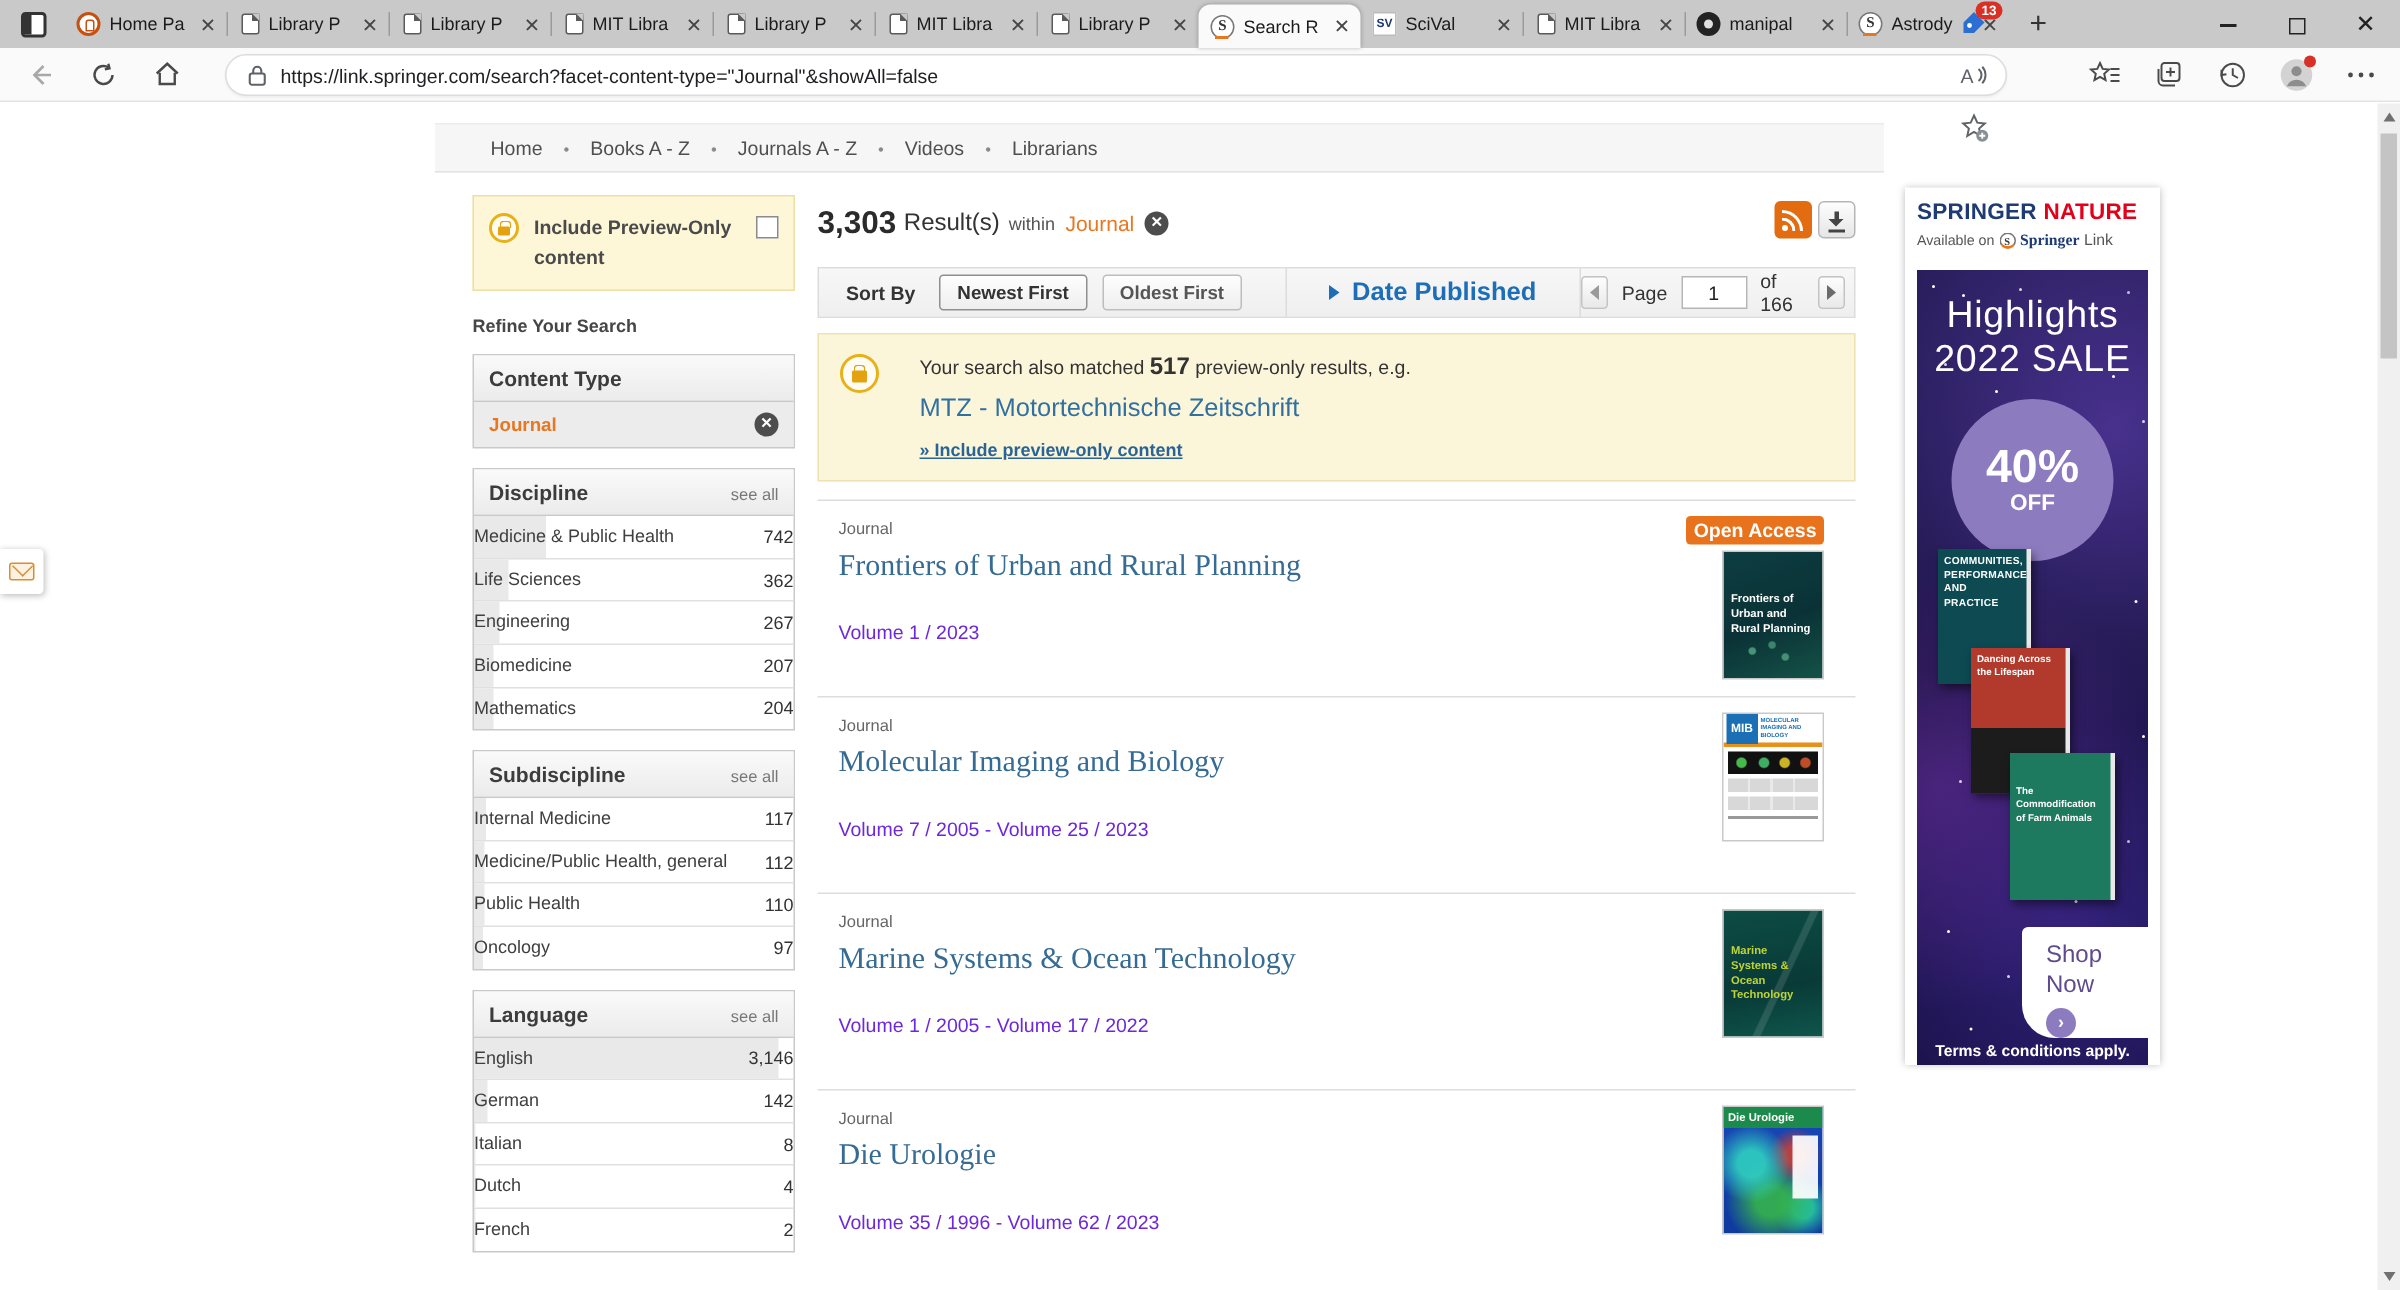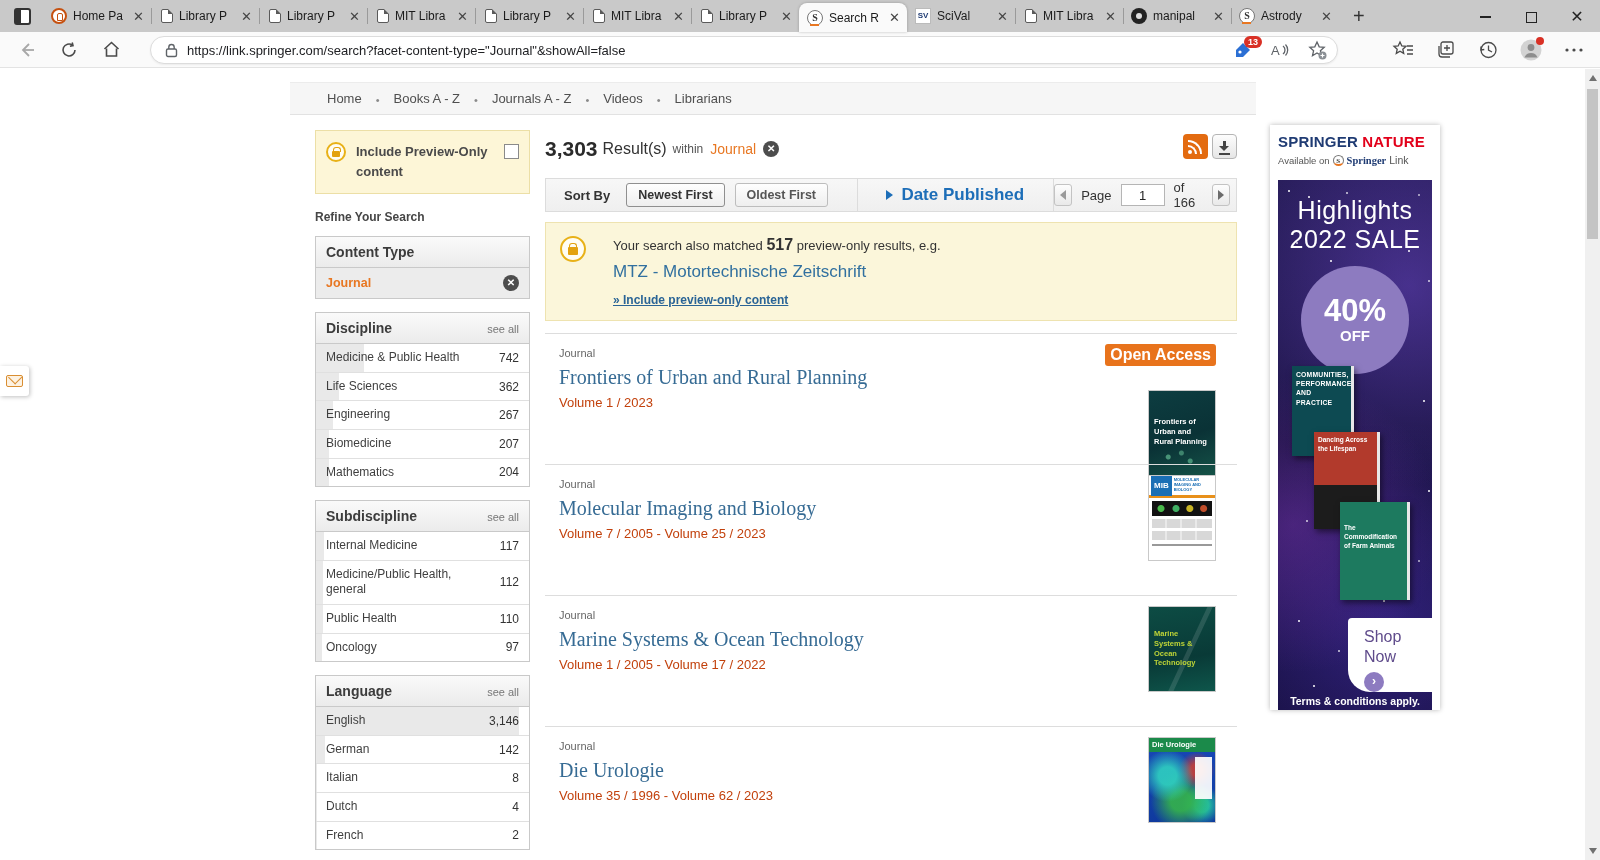--- a/index.html
+++ b/index.html
@@ -35,21 +35,21 @@
   .win-min::after { content:''; display:inline-block; width:11px; height:1.5px; background:#222; vertical-align:middle; }
   .win-restore::after { content:''; display:inline-block; width:9px; height:9px; border:1.2px solid #222; vertical-align:middle; }
   .win-close { font-size:16px; }
 
   .toolbar { position:absolute; left:0; top:32px; width:1600px; height:36px; background:#fafafa;
     display:flex; align-items:center; border-bottom:1px solid #e3e3e3; }
   .tb-btn { width:34px; height:28px; display:flex; align-items:center; justify-content:center; }
   .addr { position:absolute; left:150px; top:4px; width:1188px; height:28px; background:#fff;
     border:1px solid #dcdcdc; border-radius:15px; display:flex; align-items:center; padding:0 10px 0 14px; box-shadow:0 1px 2px rgba(0,0,0,.06); }
   .url { font-size:13px; color:#202124; margin-left:9px; flex:1; white-space:nowrap; overflow:hidden; }
-  .addr-icons { display:flex; align-items:center; gap:16px; }
+  .addr-icons { display:flex; align-items:center; gap:16px;flex-direction:column; }
   .coupon-wrap { position:relative; }
   .badge13 { position:absolute; right:-9px; top:-4px; background:#d93025; color:#fff; font-size:9px; font-weight:bold;
     border-radius:8px; padding:1px 4px; }
   .tb-right { position:absolute; right:16px; top:4px; display:flex; align-items:center; gap:22px; height:28px; }
   .avatar-wrap { position:relative; width:22px; height:22px; }
   .avatar-dot { position:absolute; right:-2px; top:-2px; width:8px; height:8px; border-radius:50%; background:#d93025; }
 
   
   .scrollbar { position:absolute; right:0; top:69px; width:15px; height:791px; background:#f0f0f0; }
   .sb-thumb { position:absolute; left:2px; right:2px; top:20px; height:150px; background:#c4c4c4; }
@@ -72,21 +72,21 @@
   .mini-lock::before { content:''; position:absolute; left:1px; top:-4px; width:6px; height:4px;
     border:1.5px solid #e3a20f; border-bottom:none; border-radius:3px 3px 0 0; }
   .preview-label { font-size:13px; color:#4a4a4a; font-weight:bold; line-height:1.55; margin:0 6px 0 10px; flex:1; }
   .checkbox { width:15px; height:15px; border:1px solid #8a8a8a; background:#fff; flex:0 0 15px; margin-top:2px; }
   .refine-title { font-size:12px; font-weight:bold; color:#464646; margin:16px 0 12px; }
   .facet-box { border:1px solid #c9c9c9; margin-bottom:13px; background:#fff; }
   .facet-head { background:linear-gradient(#fafafa,#ebebeb); border-bottom:1px solid #c9c9c9;
     padding:7px 10px; display:flex; justify-content:space-between; align-items:baseline; }
   .facet-title { font-size:14px; font-weight:bold; color:#3c3c3c; }
   .see-all { font-size:11px; color:#777; }
-  .facet-row { position:relative; border-bottom:1px solid #e0e0e0; padding:6px 10px; font-size:12px; color:#3f3f3f;
+  .facet-row { position:relative; border-bottom:1px solid #e0e0e0; padding:6px 0; font-size:12px; color:#3f3f3f;
     display:flex; justify-content:space-between; align-items:center; gap:6px; min-height:25px; }
   .facet-row:last-child { border-bottom:none; }
   .facet-bar { position:absolute; left:0; top:0; bottom:0; background:#e9e9e9; }
   .facet-label { position:relative; z-index:1; line-height:1.3; }
   .facet-count { position:relative; z-index:1; color:#333; }
   .ct-row { background:#ececec; border-bottom:none; padding:7px 10px; display:flex; justify-content:space-between; align-items:center; }
   .ct-value { color:#e87722; font-weight:bold; font-size:12.5px; }
   .x-circle { width:16px; height:16px; border-radius:50%; background:#4d4d4d; color:#fff; font-size:10px;
     font-weight:bold; text-align:center; line-height:16px; }
 
@@ -134,24 +134,24 @@
   .notice-body { margin-left:27px; }
   .notice-l1 { font-size:13px; color:#333; }
   .notice-l1 b { font-size:16px; }
   .notice-l2 { font-size:17px; color:#31709f; margin-top:8px; }
   .notice-l3 { font-size:12px; font-weight:bold; color:#2a6496; text-decoration:underline; margin-top:11px; }
 
   .result-item { border-top:1px solid #ddd; margin-top:0; padding:13px 0 0 14px; min-height:131px; position:relative; }
   .result-item:first-of-type { margin-top:12px; }
   .r-kind { font-size:11px; color:#666; }
   .r-title { font-family:"Liberation Serif", serif; font-size:20px; color:#366b94; margin-top:7px; }
-  .r-vols { font-size:13px; color:#c2410c; margin-top:6px; }
+  .r-vols { font-size:13px; color:#6d28d9; margin-top:25px; }
   .r-right { position:absolute; right:21px; top:10px; width:68px; display:flex; flex-direction:column; align-items:flex-end; }
-  .oa-badge { background:#e8731c; color:#fff; font-size:16px; font-weight:bold; border-radius:3px; padding:2px 5px;
-    margin-bottom:24px; white-space:nowrap; }
+  .oa-badge { background:#e8731c; color:#fff; font-size:13px; font-weight:bold; border-radius:3px; padding:2px 5px;
+    margin-bottom:4px; white-space:nowrap; }
   .cover { width:68px; height:86px; border:1px solid #c9c9c9; position:relative; overflow:hidden; background:#fff; }
   .cover .cv-text { position:relative; z-index:2; }
   .cv-frontiers { background:linear-gradient(160deg,#0d3d41,#0a3236 55%,#155247);}
   .cv-frontiers .cv-text { color:#fff; font-weight:bold; font-size:7.5px; line-height:1.3; padding:26px 4px 0 5px; }
   .cv-frontiers::after { content:''; position:absolute; left:6px; bottom:8px; width:44px; height:20px;
     background:radial-gradient(circle at 30% 50%, rgba(120,220,170,.55) 0 2px, transparent 3px),
                radial-gradient(circle at 60% 30%, rgba(120,220,170,.45) 0 2px, transparent 3px),
                radial-gradient(circle at 80% 70%, rgba(120,220,170,.5) 0 2px, transparent 3px); }
   .cv-mib { background:#fff; }
   .mib-band { height:22px; background:#fff; border-bottom:3px solid #e8901a; display:flex; align-items:center; }

